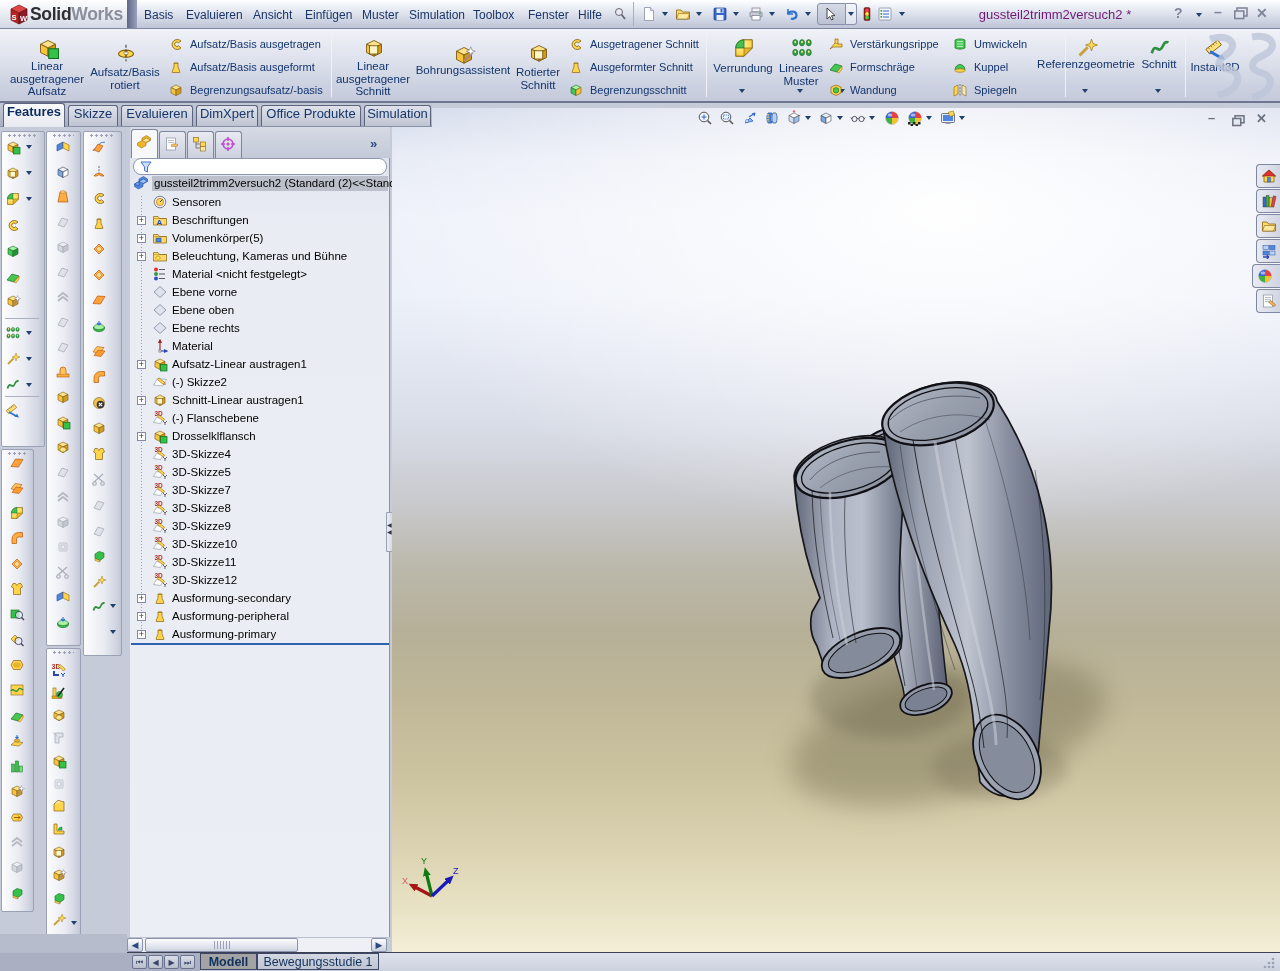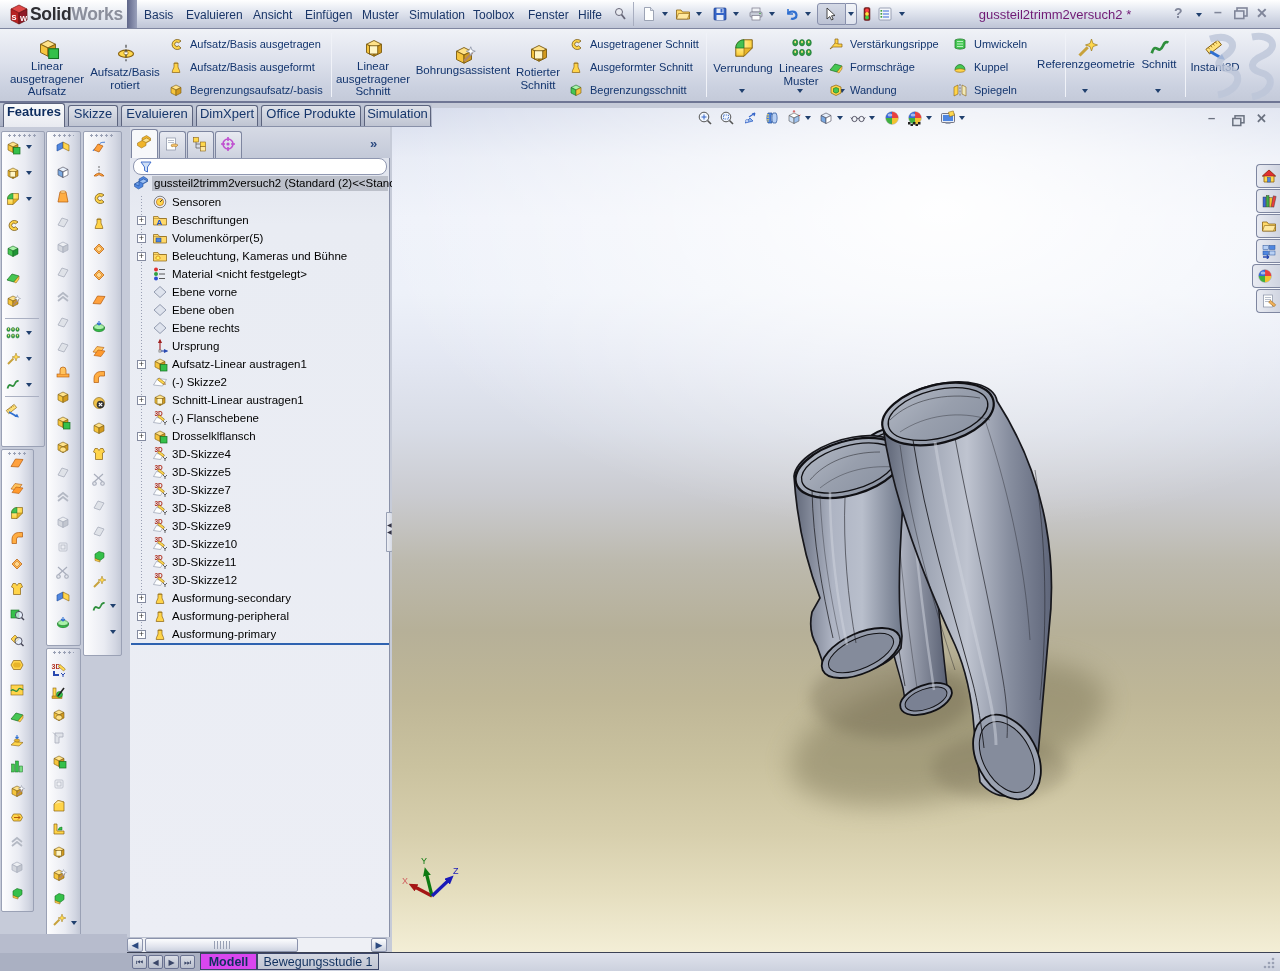--- a/index.html
+++ b/index.html
@@ -1087,21 +1087,21 @@
       <use href="#tPlane"></use>
     </svg>
 <div class="abs trow" style="left:172px;top:301px">Ebene oben</div>
 <svg class="i16" style="left:152px;top:320px">
       <use href="#tPlane"></use>
     </svg>
 <div class="abs trow" style="left:172px;top:319px">Ebene rechts</div>
 <svg class="i16" style="left:152px;top:338px">
       <use href="#tOrig"></use>
     </svg>
-<div class="abs trow" style="left:172px;top:337px">Ursprung</div>
+<div class="abs trow" style="left:172px;top:337px">Material</div>
 <div class="abs plus" style="left:137px;top:360px">+</div>
 <svg class="i16" style="left:152px;top:356px">
       <use href="#cubeYG"></use>
     </svg>
 <div class="abs trow" style="left:172px;top:355px">Aufsatz-Linear austragen1</div>
 <svg class="i16" style="left:152px;top:374px">
       <use href="#tSk"></use>
     </svg>
 <div class="abs trow" style="left:172px;top:373px">(-) Skizze2</div>
 <div class="abs plus" style="left:137px;top:396px">+</div>
@@ -1348,21 +1348,21 @@
 <div class="abs sbtn" style="left:371px;top:938px">▶</div>
 <div class="abs" style="left:145px;top:938px;width:153px;height:14px;background:linear-gradient(#fcfdfe,#e2e5ee 60%,#ccd2df);border:1px solid #8b93ac;border-radius:2px"></div>
 <div class="abs" style="left:214px;top:941px;width:16px;height:8px;background-image:linear-gradient(90deg,#98a0b4 1px,transparent 1px);background-size:3px 8px"></div>
 <div class="abs" style="left:127px;top:952px;width:1153px;height:1px;background:#3c4254"></div>
 <div class="abs" id="bbar"></div>
 <div class="abs" style="left:0px;top:953px;width:200px;height:18px;background:#aab0c2"></div>
 <div class="abs mbtn" style="left:132px">⏮</div>
 <div class="abs mbtn" style="left:148px">◀</div>
 <div class="abs mbtn" style="left:164px">▶</div>
 <div class="abs mbtn" style="left:180px">⏭</div>
-<div class="abs btab" style="left:200px;width:57px;background:#d946ef;font-weight:bold">Modell</div>
+<div class="abs btab" style="left:200px;width:57px;background:#a3a3a3;font-weight:bold">Modell</div>
 <div class="abs btab" style="left:257px;width:122px">Bewegungsstudie 1</div>
 <svg class="abs" style="left:1262px;top:956px" width="14" height="13">
       <g fill="#9aa1b4">
         <circle cx="11" cy="3" r="1.3"></circle>
         <circle cx="7" cy="7" r="1.3"></circle>
         <circle cx="11" cy="7" r="1.3"></circle>
         <circle cx="3" cy="11" r="1.3"></circle>
         <circle cx="7" cy="11" r="1.3"></circle>
         <circle cx="11" cy="11" r="1.3"></circle>
       </g>

